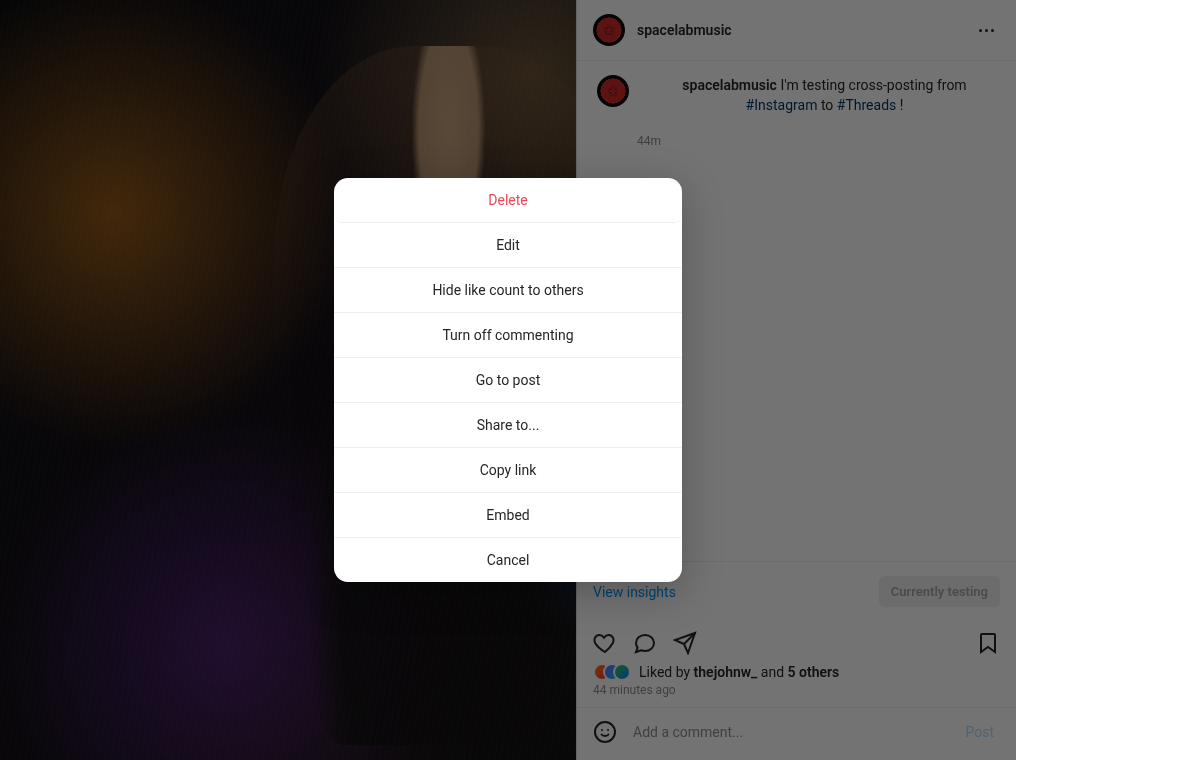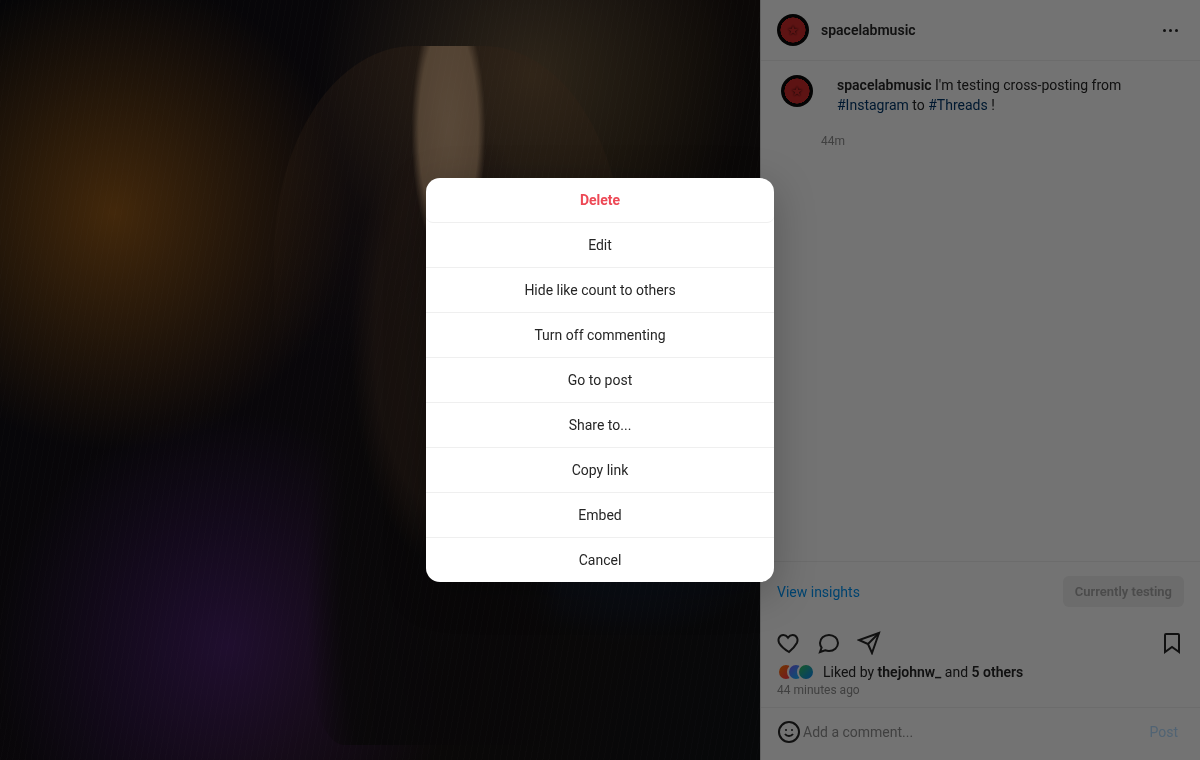--- a/index.html
+++ b/index.html
@@ -6,21 +6,21 @@
     --text:#262626;
     --muted:#8e8e8e;
     --link:#00376b;
     --accent:#0095f6;
     --danger:#ed4956;
     --border:#efefef;
     --panel-border:#dbdbdb;
   }
   *{box-sizing:border-box;font-family:-apple-system,BlinkMacSystemFont,"Segoe UI",Roboto,Helvetica,Arial,sans-serif;}
   html,body{margin:0;padding:0;height:100%;background:#fff;color:var(--text);}
-  .stage{width:1200px;height:760px;position:relative;overflow:hidden;}
+  .stage{width:1016px;height:760px;position:relative;overflow:hidden;}
 
   
   .media{
     position:absolute;left:0;top:0;bottom:0;width:760px;
     background:
       radial-gradient(circle at 15% 28%, rgba(255,150,30,.55), rgba(255,150,30,0) 28%),
       radial-gradient(circle at 82% 55%, rgba(30,120,255,.45), rgba(30,120,255,0) 30%),
       radial-gradient(circle at 70% 10%, rgba(255,210,120,.35), rgba(255,210,120,0) 25%),
       radial-gradient(circle at 30% 85%, rgba(160,60,255,.35), rgba(160,60,255,0) 28%),
       linear-gradient(120deg,#0d0d10 0%, #151018 45%, #1a1310 60%, #101216 100%);
@@ -40,21 +40,21 @@
 
   
   .sidebar{position:absolute;right:0;top:0;bottom:0;width:440px;border-left:1px solid var(--panel-border);display:flex;flex-direction:column;background:#fff;}
   .hdr{display:flex;align-items:center;gap:12px;padding:14px 16px;border-bottom:1px solid var(--border);}
   .avatar{width:32px;height:32px;border-radius:50%;background:radial-gradient(circle at 50% 50%, #cf2b2b 0 55%, #0b0b0b 56% 100%);position:relative;flex:0 0 auto;}
   .avatar::after{content:"★";position:absolute;inset:0;display:flex;align-items:center;justify-content:center;color:#cf2b2b;font-size:14px;text-shadow:0 0 2px #000;}
   .uname{font-weight:600;font-size:14px;}
   .more{margin-left:auto;display:flex;gap:3px;cursor:pointer;padding:6px;}
   .more span{width:3px;height:3px;border-radius:50%;background:#262626;display:block;}
 
-  .caption-row{display:flex;gap:24px;padding:14px 20px 6px;}
+  .caption-row{display:flex;gap:24px;padding:14px 20px 6px;text-align:center;}
   .caption{font-size:14px;line-height:1.45;}
   .caption .u{font-weight:600;}
   .hashtag{color:var(--link);}
   .time-small{color:var(--muted);font-size:12px;padding:0 16px 0 60px;margin-top:12px;}
 
   .spacer{flex:1;}
 
   .insights{display:flex;align-items:center;justify-content:space-between;padding:14px 16px;border-top:1px solid var(--border);}
   .insights a{color:var(--accent);font-weight:400;font-size:14px;text-decoration:none;}
   .boosted{background:#efefef;color:#a6a6a6;border:none;border-radius:6px;padding:8px 12px;font-size:13px;font-weight:600;}
@@ -65,32 +65,32 @@
 
   .likes{display:flex;align-items:center;gap:8px;padding:2px 16px;font-size:14px;}
   .stack{display:flex;}
   .mini{width:18px;height:18px;border-radius:50%;border:2px solid #fff;}
   .mini.a{background:linear-gradient(135deg,#ff7a00,#ff2d55);} 
   .mini.b{background:linear-gradient(135deg,#7b61ff,#00c2ff);margin-left:-8px;}
   .mini.c{background:linear-gradient(135deg,#34c759,#0a84ff);margin-left:-8px;}
   .likes b{font-weight:600;}
   .posted{color:var(--muted);font-size:12px;padding:0 16px 10px;}
 
-  .comment-row{display:flex;align-items:center;border-top:1px solid var(--border);padding:12px 16px 16px;}
+  .comment-row{display:flex;align-items:center;gap:14px;border-top:1px solid var(--border);padding:12px 16px 16px;}
   .emoji-btn{width:24px;height:24px;display:flex;align-items:center;justify-content:center;cursor:pointer;}
   .comment-input{border:none;outline:none;flex:1;font-size:14px;color:var(--text);}
   .comment-input::placeholder{color:var(--muted);}
   .post-btn{color:#b3dcff;font-weight:400;font-size:14px;background:none;border:none;}
 
   
   .scrim{position:absolute;inset:0;background:rgba(0,0,0,.55);}
   .modal{position:absolute;left:50%;top:50%;transform:translate(-50%,-50%);width:348px;background:#fff;border-radius:14px;overflow:hidden;box-shadow:0 10px 40px rgba(0,0,0,.25);}
   .mi{padding:14px 0;text-align:center;font-size:14px;border-bottom:1px solid var(--border);cursor:pointer;}
   .mi:last-child{border-bottom:none;}
-  .mi.danger{color:var(--danger);font-weight:700;border-radius:7px;}
+  .mi.danger{color:var(--danger);font-weight:400;border-radius:7px;}
 </style>
 </head>
 <body>
 
 <div class="stage">
 
   <div class="media">
     <div class="figure"></div>
     <div class="rain"></div>
   </div>

